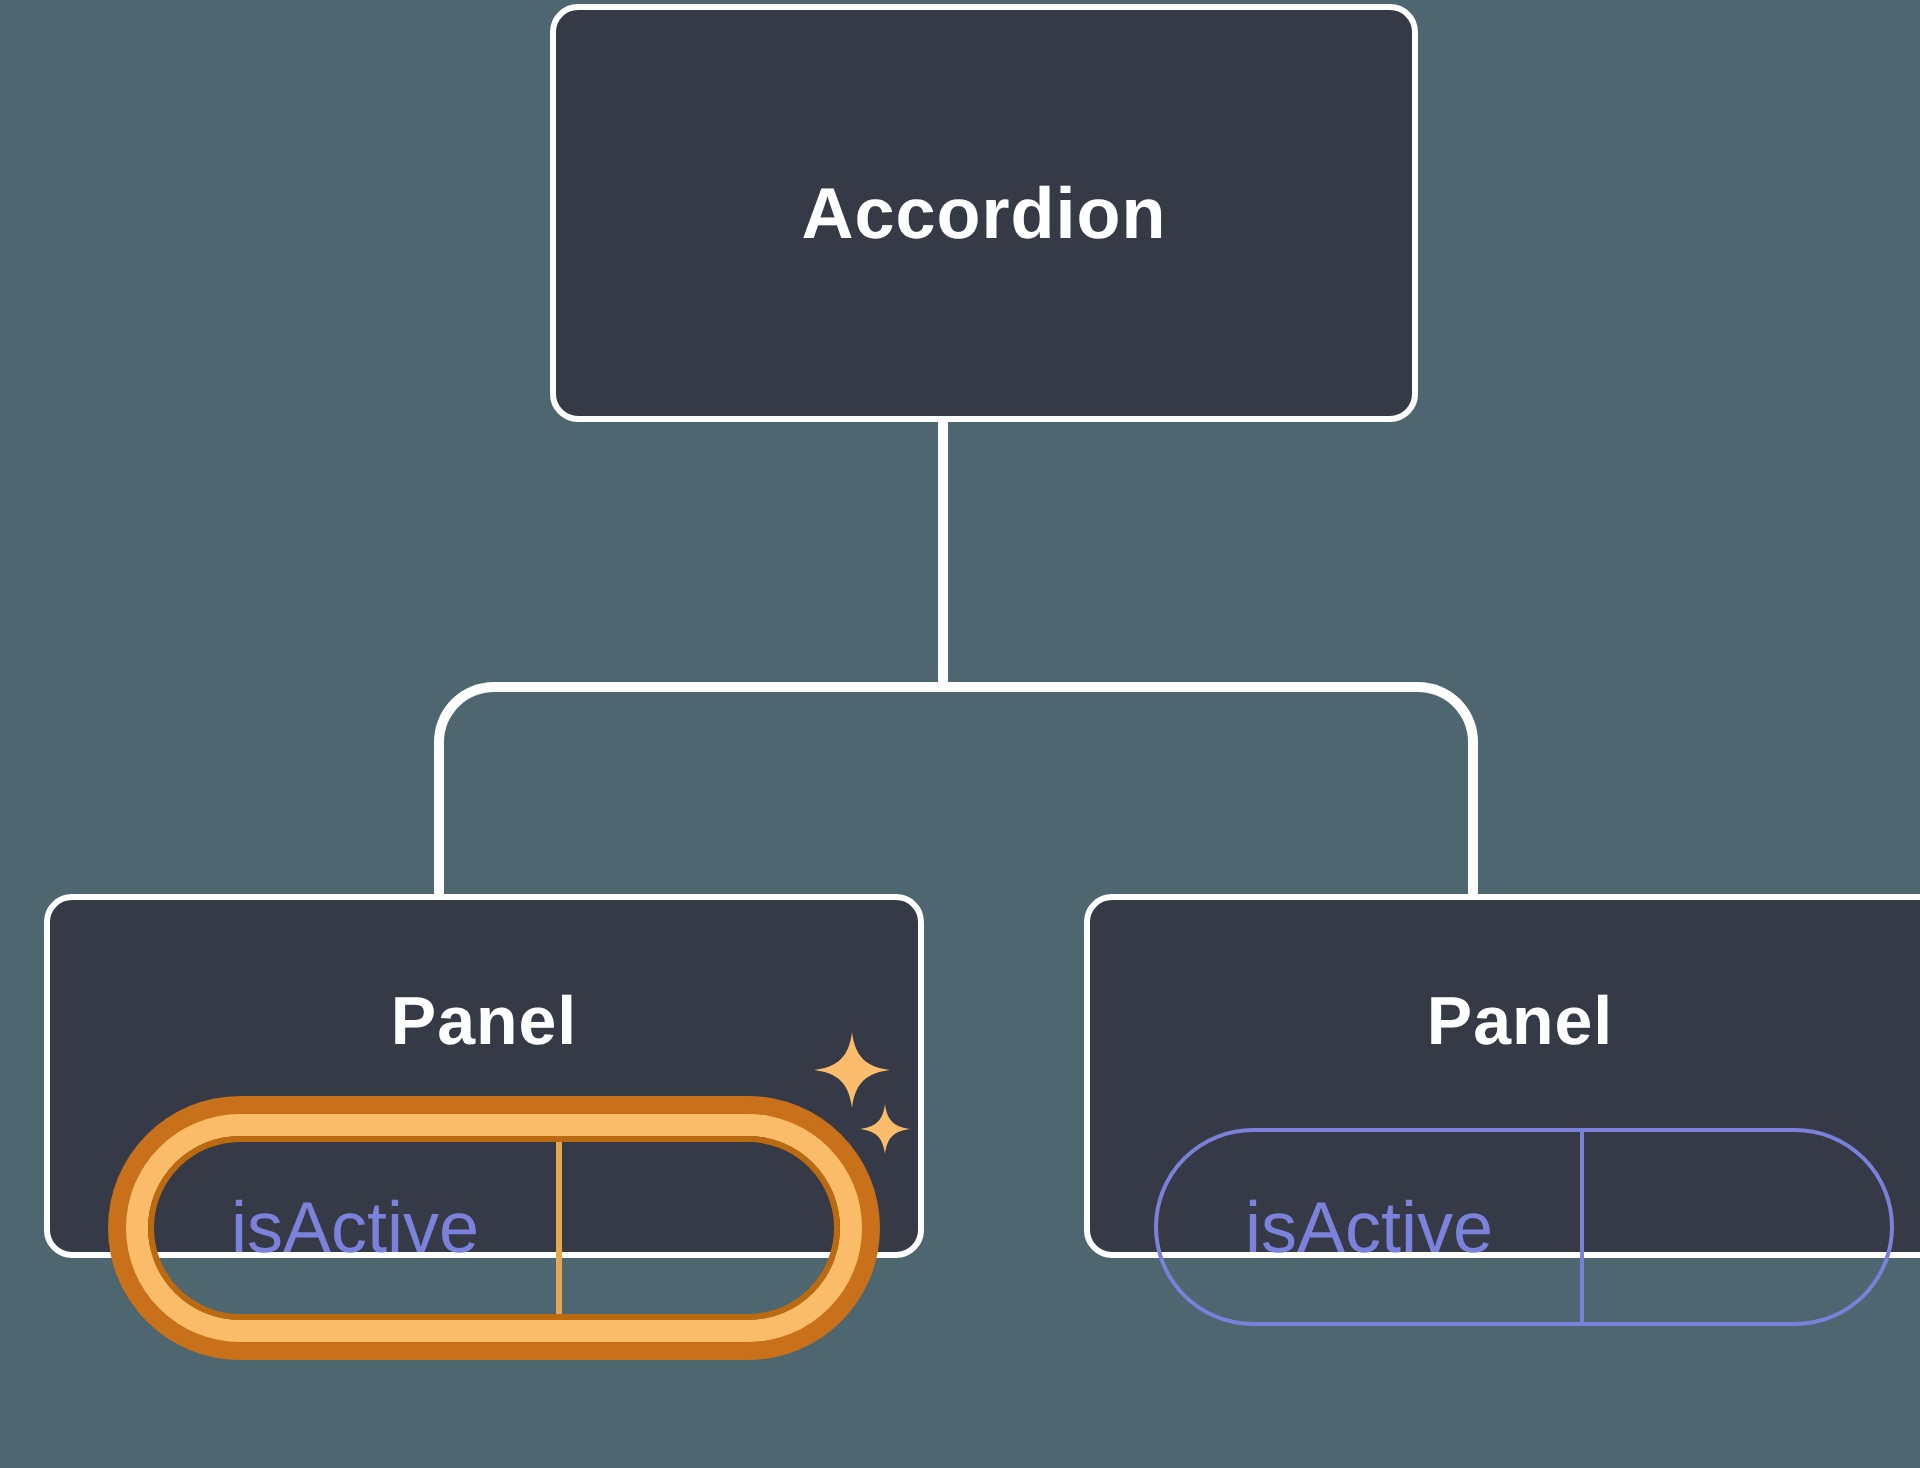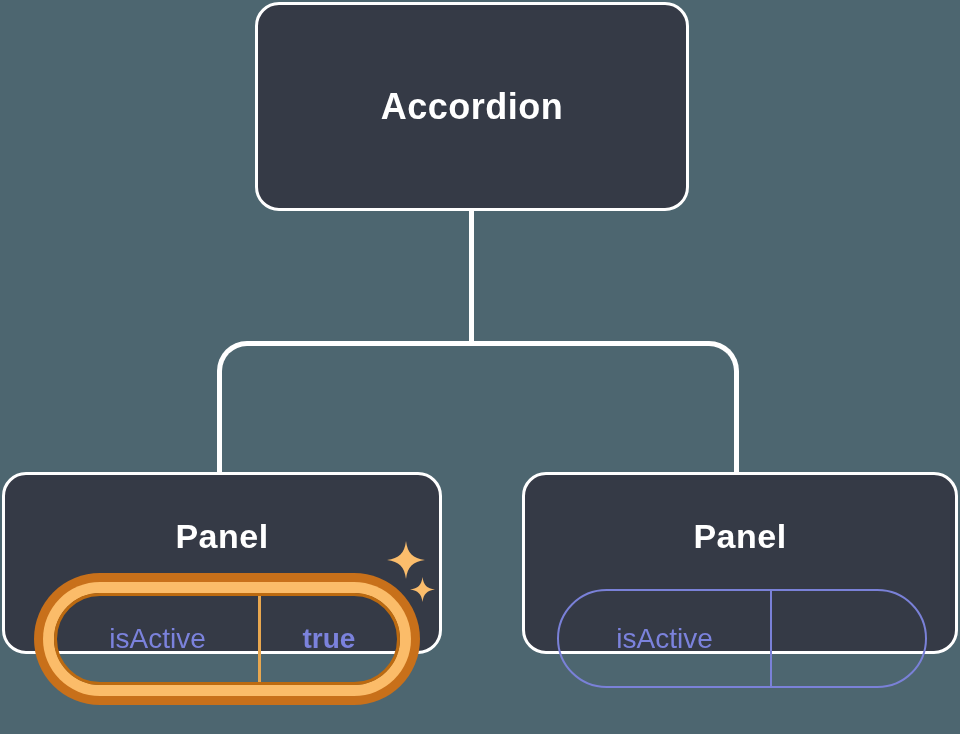--- a/index.html
+++ b/index.html
@@ -30,36 +30,37 @@
     border-radius: 30px 30px 0 0;
     z-index: 1;
   }
 
   
   .node {
     position: absolute;
     box-sizing: border-box;
     background: var(--node-fill, #353a46);
     border: 3px solid var(--node-border, #fff);
-    border-radius: 24px;
+    border-radius: 14px;
     z-index: 2;
+    margin-left: 20px;
   }
   .root-node {
     left: 255px; top: 2px;
     width: 434px; height: 209px;
     display: flex; align-items: center; justify-content: center;
   }
   .node-label {
     color: #ffffff;
     font-size: 36px;
     font-weight: 700;
     letter-spacing: 0.5px;
   }
   .panel {
-    top: 472px;
+    top: 447px;
     height: 182px;
   }
   .panel-left  { left: 2px;   width: 440px; }
   .panel-right { left: 522px; width: 436px; }
   .panel-title {
     position: absolute;
     top: 42px; left: 0;
     width: 100%;
     text-align: center;
     color: #ffffff;
@@ -88,21 +89,21 @@
     border: 3px solid var(--highlight-pill-border, #bc6a10);
     box-shadow:
       0 0 0 11px var(--highlight-ring-inner, #fbbc69),
       0 0 0 20px var(--highlight-ring-outer, #c8701a);
   }
   .cell {
     display: flex;
     align-items: center;
     justify-content: center;
     color: var(--state-text, #7b82dc);
-    font-size: 28px;
+    font-size: 36px;
   }
   .pill-active .cell-key { flex: 0 0 201px; }
   .pill-plain  .cell-key { flex: 0 0 211px; }
   .cell-value { flex: 1 1 auto; }
   .value-bold { font-weight: 700; }
   .divider { width: 2px; background: var(--pill-border, #7a81d8); }
   .pill-active .divider { width: 3px; background: var(--highlight-divider, #e8a74f); }
 
   
   .sparkle { position: absolute; z-index: 3; }
@@ -121,21 +122,20 @@
   <div class="node root-node">
     <span class="node-label">Accordion</span>
   </div>
 
   <div class="node panel panel-left">
     <div class="panel-title">Panel</div>
 
     <div class="pill pill-active">
       <div class="cell cell-key">isActive</div>
       <div class="divider"></div>
-      <div class="cell cell-value value-bold">true</div>
     </div>
 
     <span class="sparkle sparkle-large">
       <svg viewBox="0 0 100 100" xmlns="http://www.w3.org/2000/svg">
         <path fill="#fbbd6c" d="M50 0 C54 32 68 46 100 50 C68 54 54 68 50 100 C46 68 32 54 0 50 C32 46 46 32 50 0 Z"></path>
       </svg>
     </span>
     <span class="sparkle sparkle-small">
       <svg viewBox="0 0 100 100" xmlns="http://www.w3.org/2000/svg">
         <path fill="#fbbd6c" d="M50 0 C54 32 68 46 100 50 C68 54 54 68 50 100 C46 68 32 54 0 50 C32 46 46 32 50 0 Z"></path>

